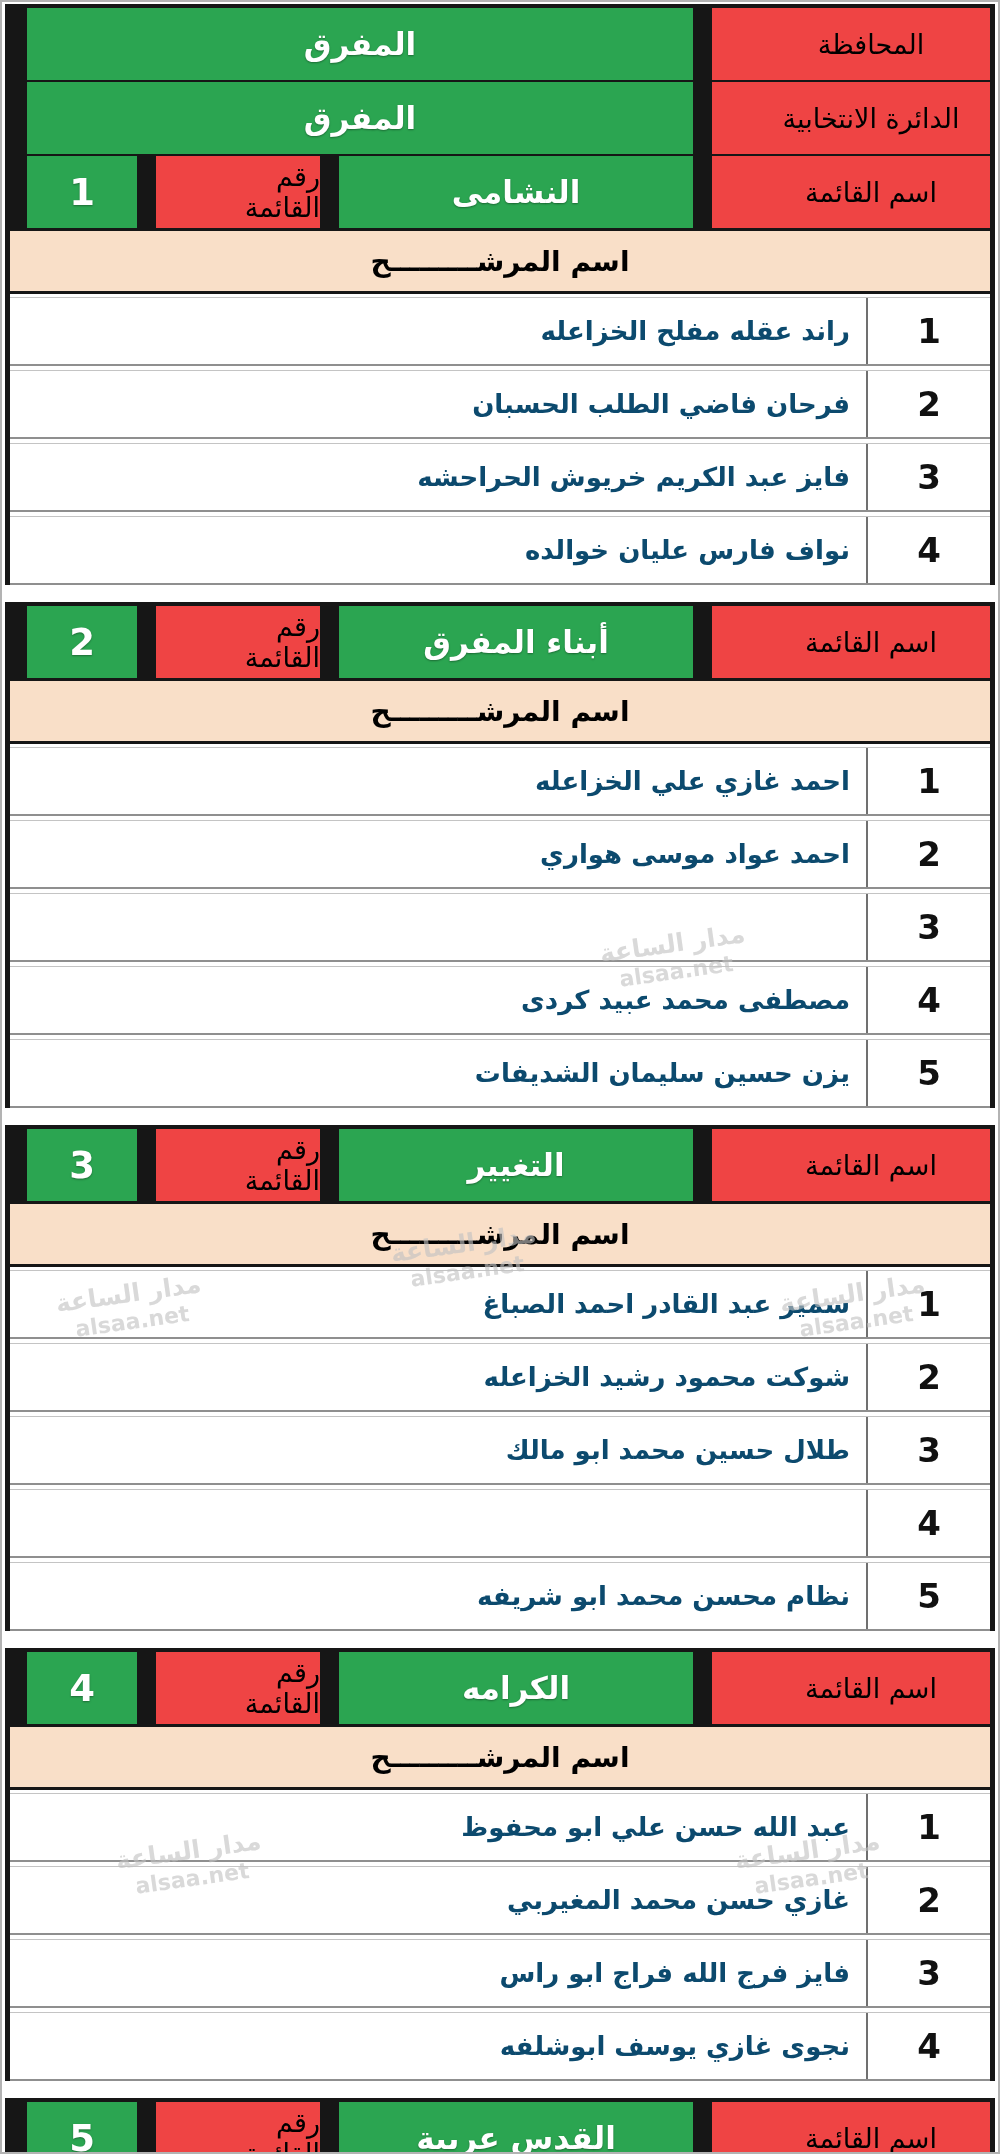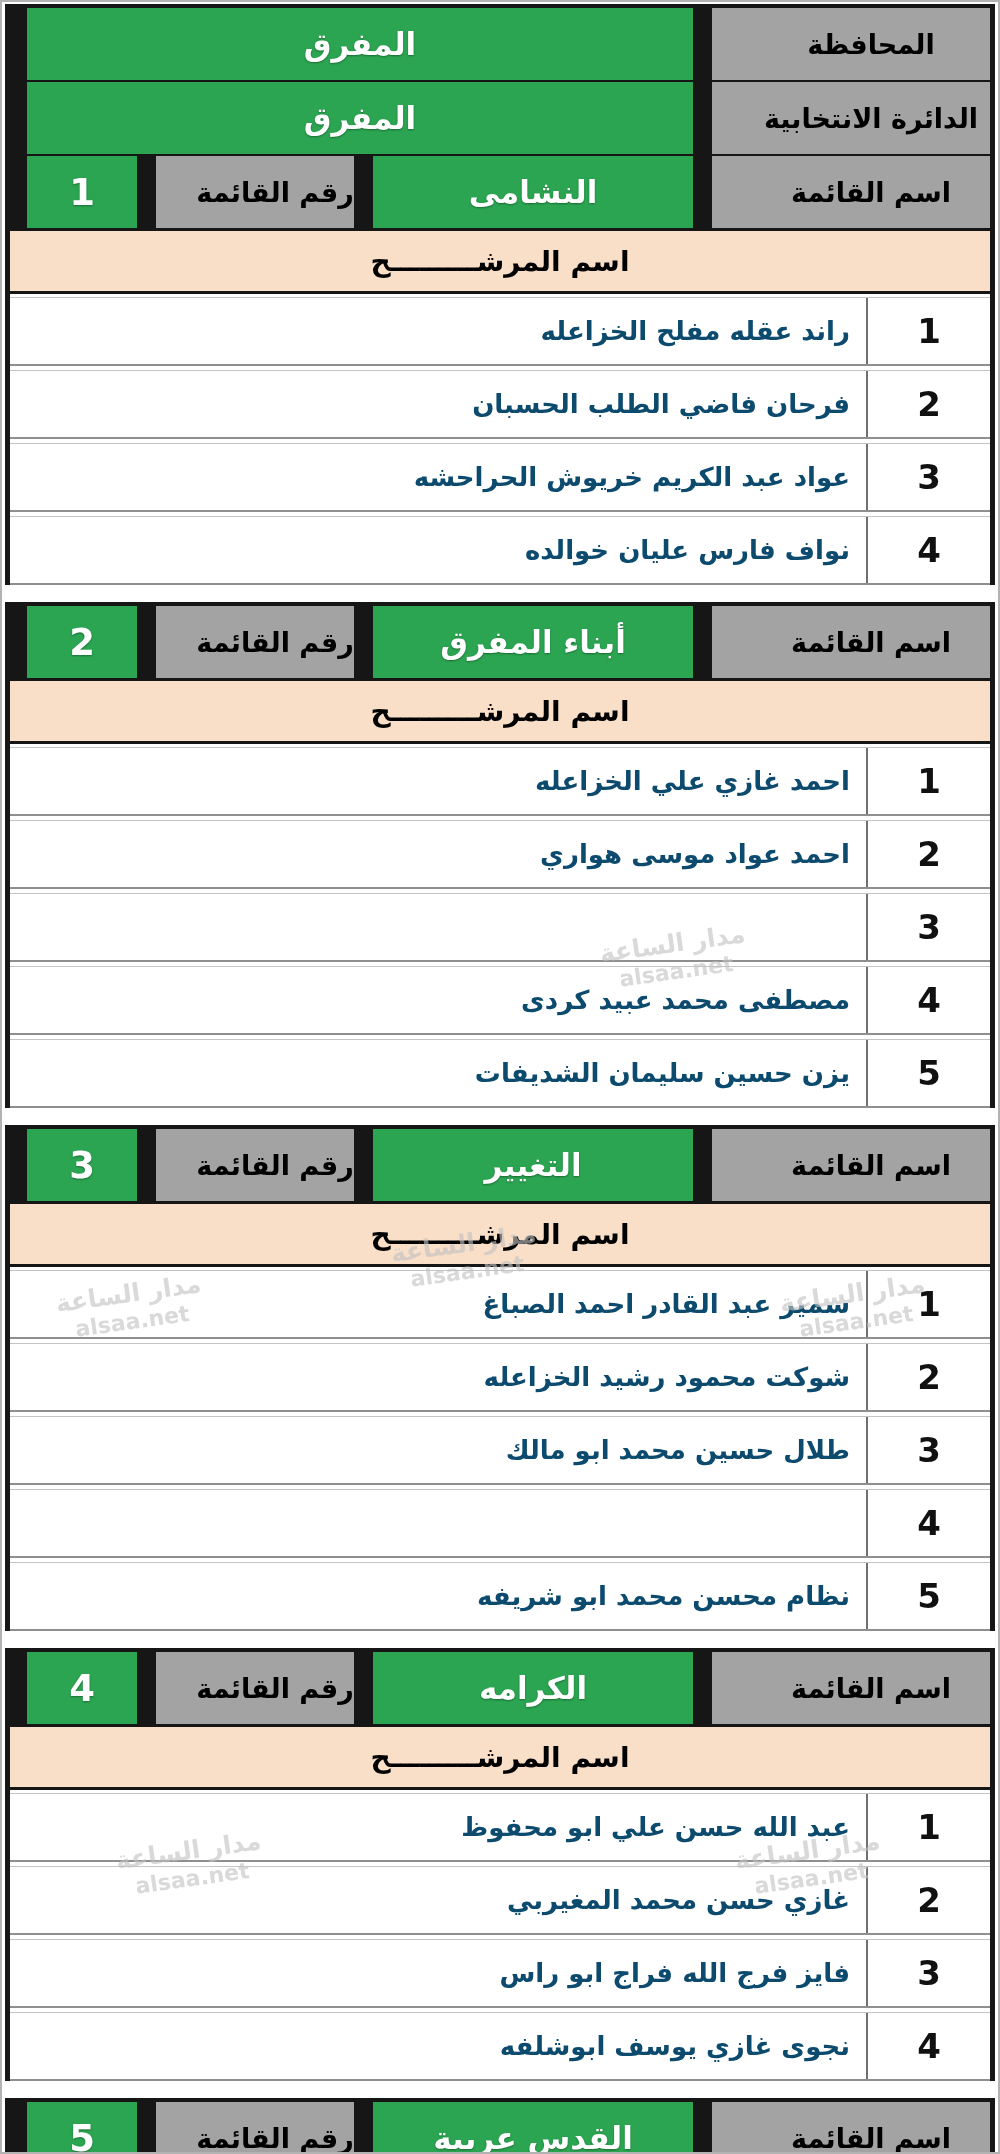--- a/index.html
+++ b/index.html
@@ -9,25 +9,25 @@
     direction:rtl;font-family:"DejaVu Sans",sans-serif;
     padding:2px 2px 0 2px;
   }
   .block{
     border:4px solid #161616;border-left-width:5px;border-right-width:5px;
     border-bottom:0;margin:0 1px;background:#ffffff;
   }
   .hdr-stack{display:flex;flex-direction:column;gap:2px;background:#161616;}
   .hrow{display:flex;flex-direction:row;gap:2px;background:#161616;height:72px;}
   .cell{display:flex;align-items:center;justify-content:center;box-sizing:border-box;margin-left:17px;}
-  .lbl{background:#a3a3a3;color:#000;font-weight:bold;font-size:27px;padding-left:40px;}
+  .lbl{background:#ef4444;color:#000;font-weight:normal;font-size:27px;padding-left:40px;}
   .gval{background:#2ba551;color:#fff;font-weight:bold;font-size:31px;
         text-shadow:0 1px 2px rgba(0,0,0,0.35);}
   .w-label{width:278px;flex:none;}
-  .w-numlabel{width:198px;flex:none;text-align:right;}
+  .w-numlabel{width:164px;flex:none;text-align:right;}
   .w-num{width:110px;flex:none;font-size:37px;}
   .flex1{flex:1;}
   .cand-hdr{
     height:60px;background:#f9dfc8;border-top:3px solid #161616;border-bottom:3px solid #161616;
     display:flex;align-items:center;justify-content:center;
     font-weight:bold;font-size:28px;color:#000;
   }
   .cands{background:#ffffff;padding-top:3px;}
   .cand-row{
     display:flex;flex-direction:row;height:66px;margin-bottom:4px;
@@ -82,21 +82,21 @@
       <div class="cand-row">
         <div class="cand-num">1</div>
         <div class="cand-name">راند عقله مفلح الخزاعله</div>
       </div>
       <div class="cand-row">
         <div class="cand-num">2</div>
         <div class="cand-name">فرحان فاضي الطلب الحسبان</div>
       </div>
       <div class="cand-row">
         <div class="cand-num">3</div>
-        <div class="cand-name">عواد عبد الكريم خريوش الحراحشه</div>
+        <div class="cand-name">فايز عبد الكريم خريوش الحراحشه</div>
       </div>
       <div class="cand-row">
         <div class="cand-num">4</div>
         <div class="cand-name">نواف فارس عليان خوالده</div>
       </div>
     </div>
   </section>
 
   <div class="block-gap"></div>
 

